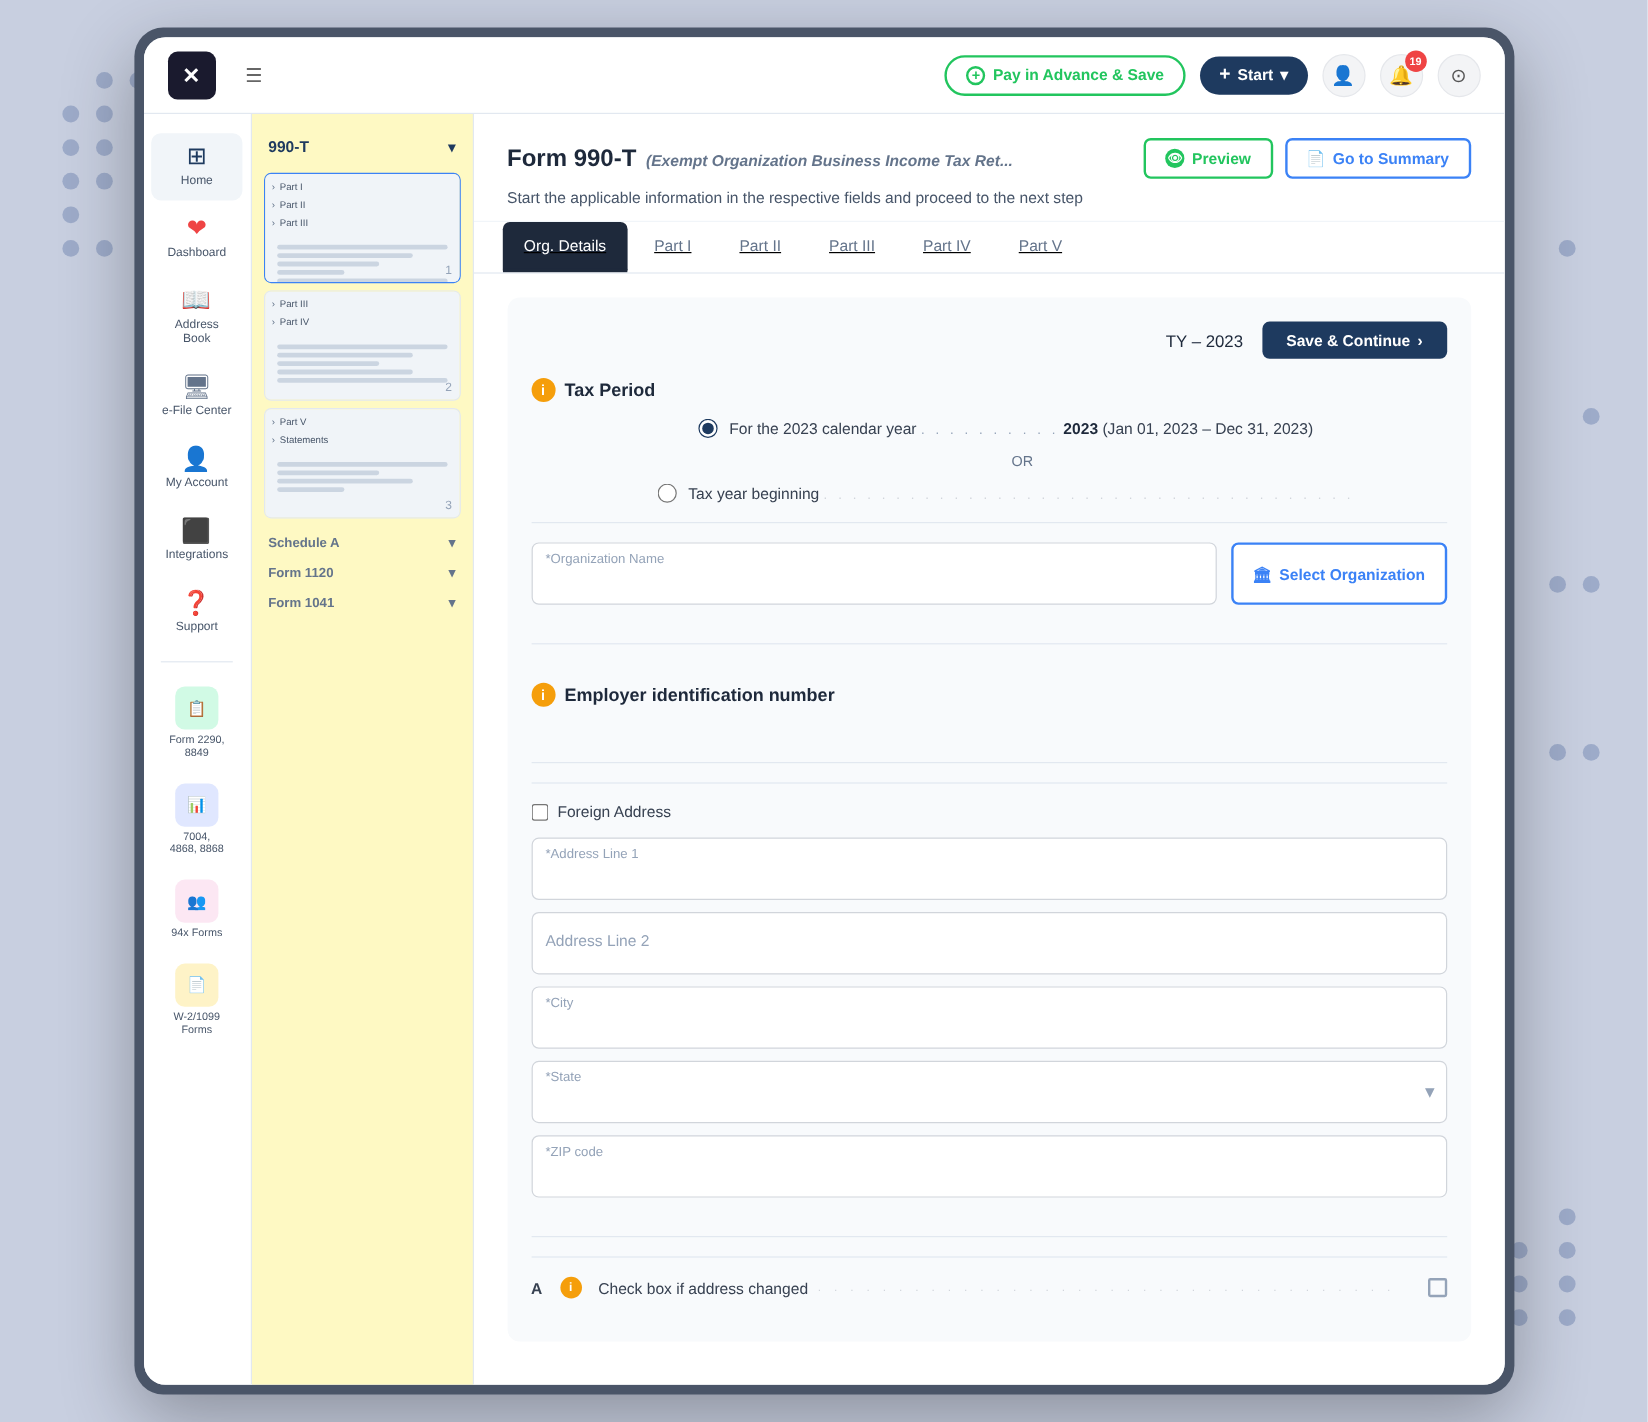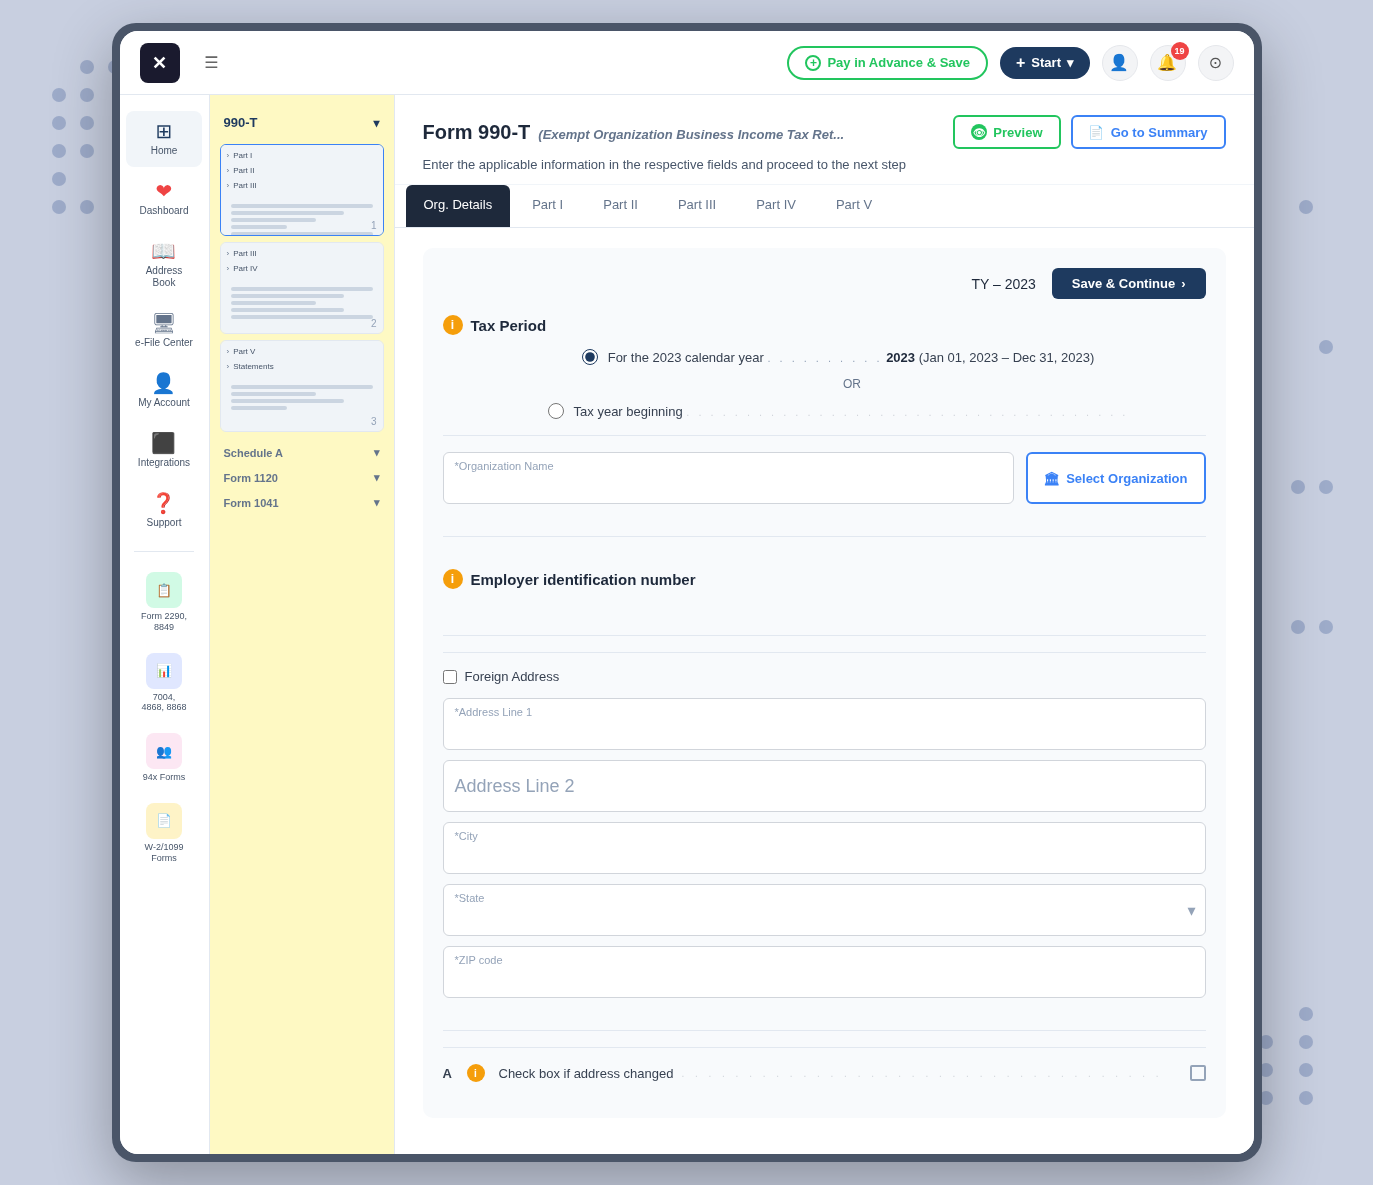--- a/index.html
+++ b/index.html
@@ -378,23 +378,24 @@
       font-weight: 600;
       cursor: pointer;
       display: flex;
       align-items: center;
       gap: 6px;
     }
 
     
     .tab-bar {
       display: flex;
-      padding: 0 11px;
+      padding: 0 24px;
       border-bottom: 1px solid #e2e8f0;
       gap: 4px;
+      text-decoration: underline;
     }
 
     .tab-item {
       padding: 12px 18px;
       font-size: 13px;
       font-weight: 500;
       color: #64748b;
       cursor: pointer;
       border-bottom: 3px solid transparent;
       white-space: nowrap;
@@ -950,21 +951,21 @@
               <button class="btn-preview">
                 <span style="width:16px;height:16px;border-radius:50%;background:#22c55e;color:white;font-size:10px;display:inline-flex;align-items:center;justify-content:center;">👁</span>
                 <span>Preview</span>
               </button>
               <button class="btn-go-summary">
                 <span>📄</span>
                 <span>Go to Summary</span>
               </button>
             </div>
           </div>
-          <p class="form-description">Enter the applicable information in the respective fields and proceed to the next step</p>
+          <p class="form-description">Start the applicable information in the respective fields and proceed to the next step</p>
         </div>
 
         <div class="tab-bar">
           <div class="tab-item active">
             <span>Org. Details</span>
           </div>
           <div class="tab-item">
             <span>Part I</span>
           </div>
           <div class="tab-item">
@@ -1053,21 +1054,21 @@
                 <span style="font-size:13px;color:#374151;">Foreign Address</span>
               </div>
 
               <div class="address-fields-row">
                 <div class="form-field-wrapper addr-field-1">
                   <label class="form-field-label">*Address Line 1</label>
                   <input type="text" class="form-field-input" style="padding-top: 18px;">
                 </div>
                 <div class="form-field-wrapper addr-field-2">
                   <input type="text" class="form-field-input" placeholder="" style="padding: 0px 12px; color: transparent;">
-                  <label class="form-field-label" style="top: 16px; transform: none; font-size: 18px; color: rgb(148, 163, 184); position: absolute; left: 12px;">Address Line 2</label>
+                  <label class="form-field-label" style="top: 16px; transform: none; font-size: 13px; color: rgb(148, 163, 184); position: absolute; left: 12px;">Address Line 2</label>
                 </div>
                 <div class="form-field-wrapper addr-city">
                   <label class="form-field-label">*City</label>
                   <input type="text" class="form-field-input" style="padding-top: 18px;">
                 </div>
                 <div class="form-field-wrapper addr-state">
                   <label class="form-field-label">*State</label>
                   <select class="form-select" style="padding-top:18px;height:52px;">
                     <option value=""></option>
                   </select>

